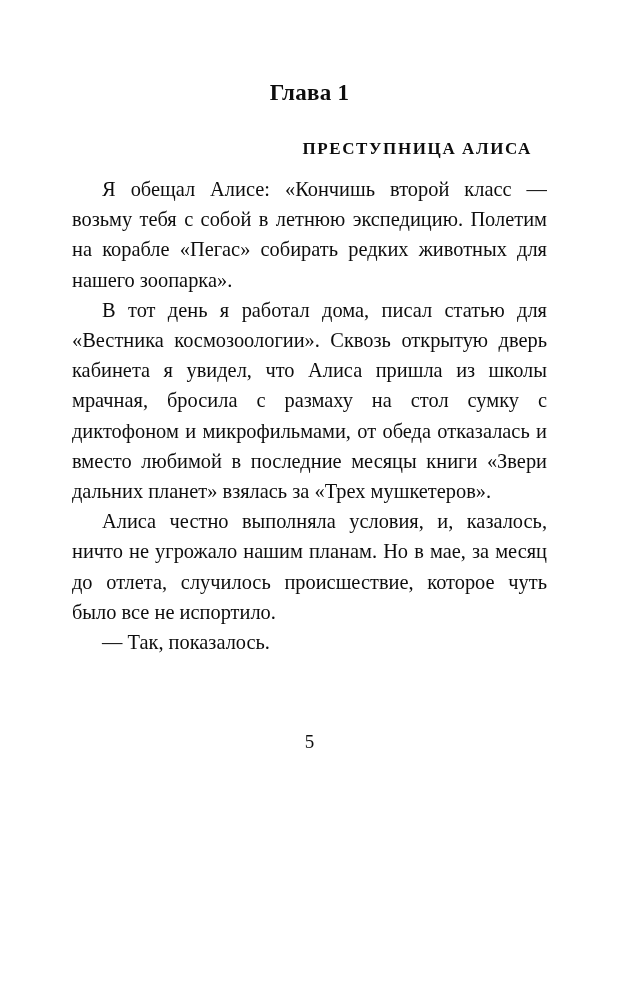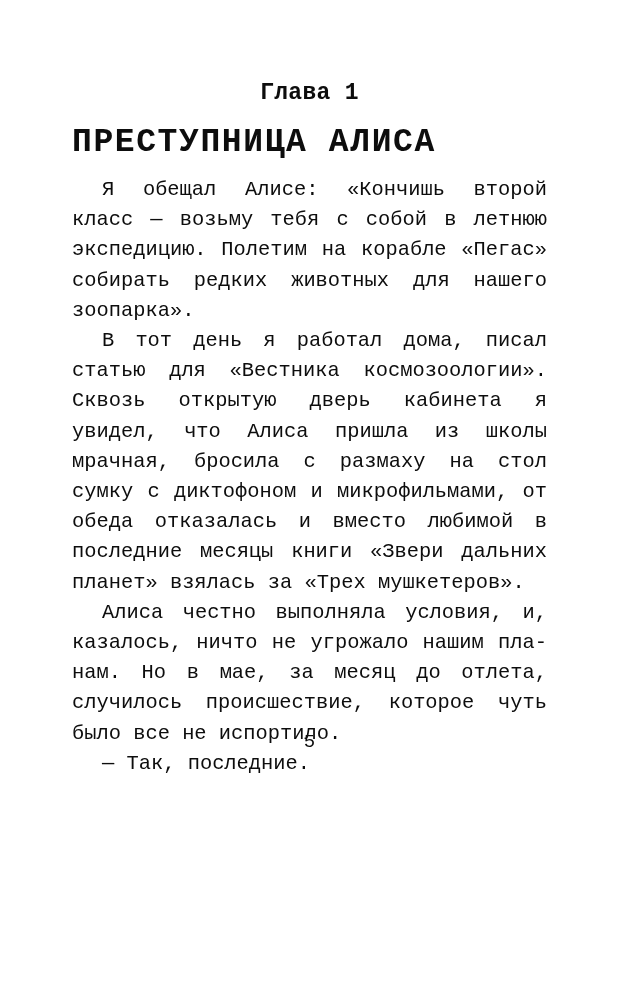--- a/index.html
+++ b/index.html
@@ -14,35 +14,34 @@
     font-family: "Liberation Serif", serif;
     color: #0d0d0d;
   }
   .page {
     position: relative;
     width: 619px;
     height: 831px;
     background: #ffffff;
     box-sizing: border-box;
     padding: 0 72px;
-    font-family: Liberation Mono, monospace;
   }
   .chapter-label {
     margin: 0;
     padding-top: 80px;
     text-align: center;
     font-size: 23px;
     font-weight: bold;
     letter-spacing: 0.3px;
   }
   .chapter-title {
-    margin: 0;
+    margin: 15px;
     padding-top: 18px;
-    text-align: left;
-    font-size: 33px;
+    text-align: right;
+    font-size: 17px;
     font-weight: bold;
     letter-spacing: 1.6px;
   }
   .body-text {
     margin-top: 14px;
   }
   .body-text p {
     margin: 0;
     text-align: justify;
     text-indent: 30px;
@@ -67,18 +66,18 @@
 
 <div class="page">
 
   <h2 class="chapter-label">Глава 1</h2>
   <h1 class="chapter-title">ПРЕСТУПНИЦА  АЛИСА</h1>
 
   <div class="body-text">
     <p>Я обещал Алисе: «Кончишь второй класс — возьму тебя с собой в летнюю экс­педицию. Полетим на корабле «Пегас» со­бирать редких животных для нашего зоо­парка».</p>
     <p>В тот день я работал дома, писал статью для «Вестника космозоологии». Сквозь открытую дверь кабинета я увидел, что Алиса пришла из школы мрачная, броси­ла с размаху на стол сумку с диктофоном и микрофильмами, от обеда отказалась и вместо любимой в последние месяцы книги «Звери дальних планет» взялась за «Трех мушкетеров».</p>
     <p>Алиса честно выполняла условия, и, казалось, ничто не угрожало нашим пла­нам. Но в мае, за месяц до отлета, случи­лось происшествие, которое чуть было все не испортило.</p>
-    <p class="dialogue">— Так, последние.</p>
+    <p class="dialogue">— Так, показалось.</p>
   </div>
 
   <div class="page-number">5</div>
 
 </div>
 
 </body></html>

